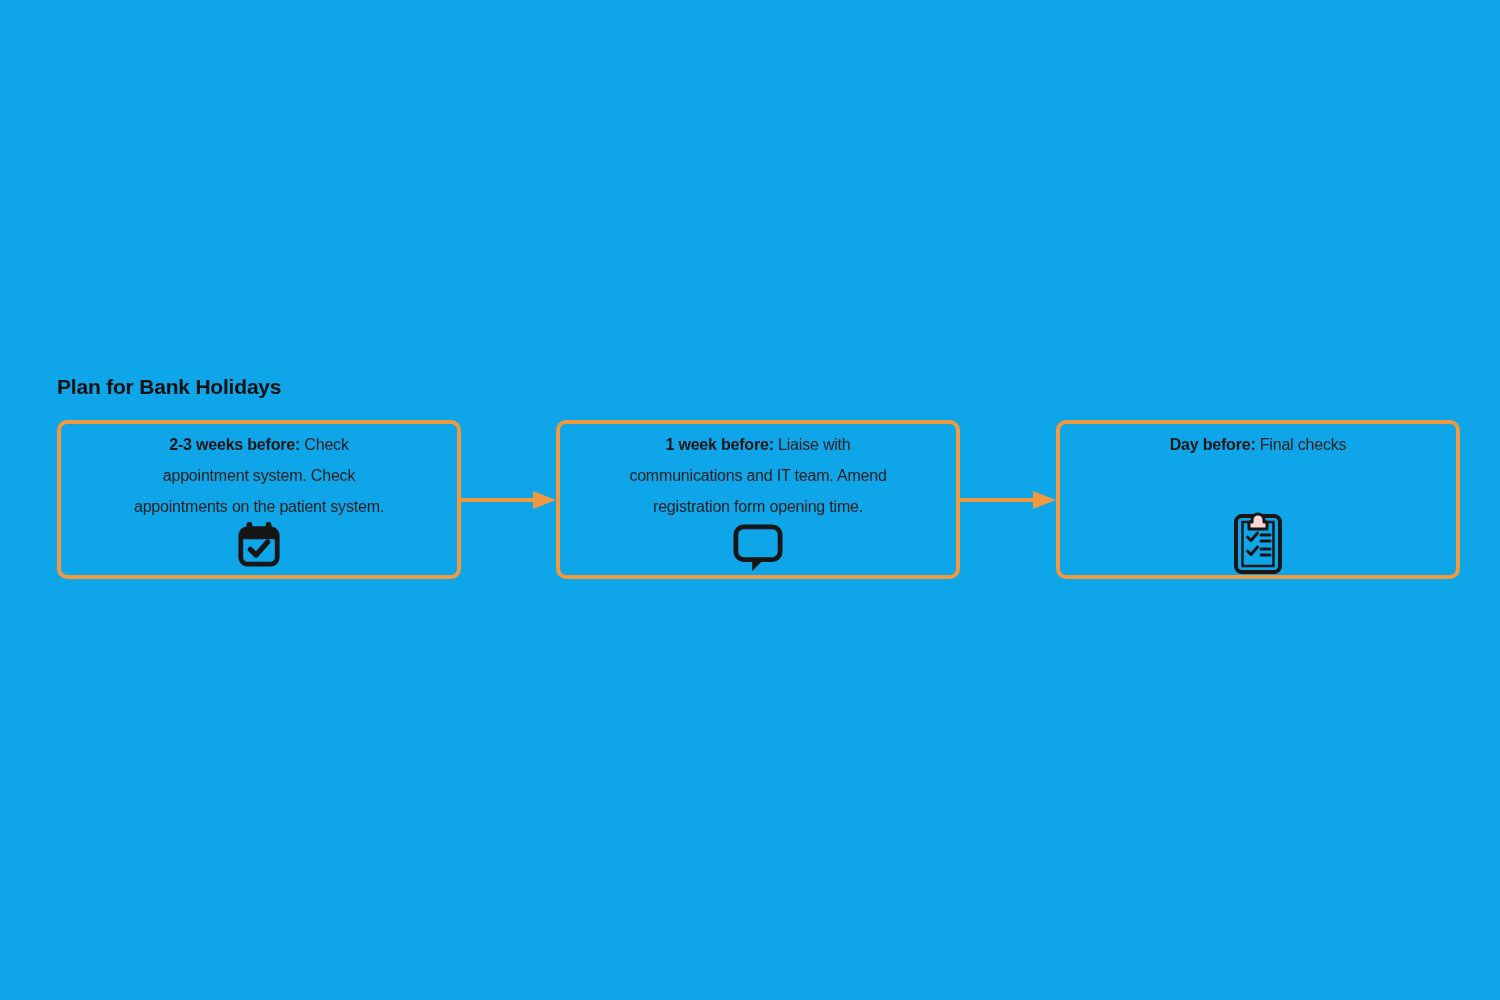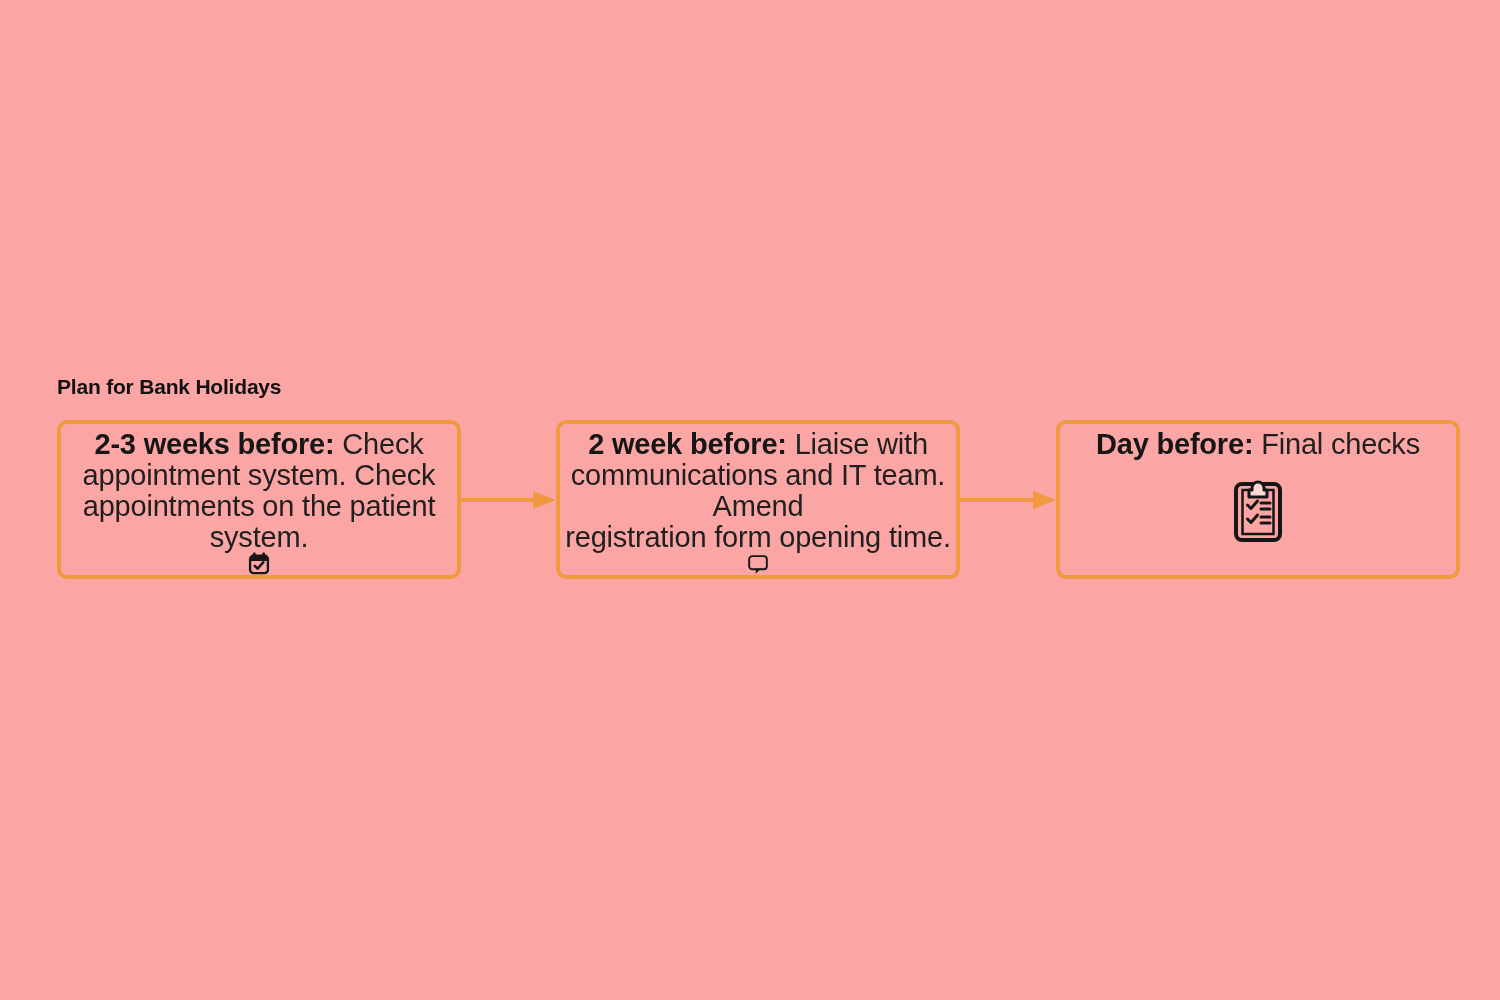--- a/index.html
+++ b/index.html
@@ -5,21 +5,21 @@
   * { margin: 0; padding: 0; box-sizing: border-box; }
   html, body { width: 1500px; height: 1000px; }
   body {
     font-family: "Liberation Sans", sans-serif;
     background: #fdd7d5;
   }
   .canvas {
     position: relative;
     width: 1500px;
     height: 1000px;
-    background: #fca5a5;
+    background: #0ea5e9;
     overflow: hidden;
   }
   .title {
     position: absolute;
     left: 57px;
     top: 375px;
     font-size: 21px;
     font-weight: 700;
     color: #111111;
     letter-spacing: -0.2px;
@@ -32,23 +32,23 @@
     border: 4px solid #f0993e;
     border-radius: 10px;
     background: transparent;
     display: flex;
     flex-direction: column;
     align-items: center;
     padding-top: 5px;
   }
   .node-1 { left: 57px; }
   .node-2 { left: 556px; }
-  .node-3 { left: 1056px; }
+  .node-3 { left: 1056px; justify-content: space-between; }
   .node-text {
-    font-size: 29px;
+    font-size: 16px;
     line-height: 31px;
     text-align: center;
     white-space: pre-line;
     color: #1f1f1f;
     letter-spacing: -0.2px;
   }
   .node-text b { font-weight: 700; color: #161616; }
   .icon-calendar { margin-top: -1px; }
   .icon-bubble   { margin-top: 2px; }
   .icon-clipboard{ margin-top: 17px; }
@@ -86,21 +86,21 @@
       <path d="M15 29.5 l6 6 L33 22" fill="none" stroke="#161616" stroke-width="5.5" stroke-linecap="round" stroke-linejoin="round"></path>
     </svg>
   </div>
 
   <svg class="arrow arrow-1" width="96" height="24" viewBox="0 0 96 24">
     <line x1="0" y1="12" x2="78" y2="12" stroke="#f0993e" stroke-width="4"></line>
     <polygon points="73,3 96,12 73,21" fill="#f0993e"></polygon>
   </svg>
 
   <div class="node node-2">
-    <div class="node-text"><b>2 week before:</b><span> Liaise with
+    <div class="node-text"><b>1 week before:</b><span> Liaise with
 communications and IT team. Amend
 registration form opening time.</span></div>
     <svg class="icon-bubble" width="50" height="50" viewBox="0 0 52 52">
       <rect x="3" y="3" width="46" height="34" rx="8" fill="none" stroke="#161616" stroke-width="5"></rect>
       <path d="M20 35 L20 49 L34 35 Z" fill="#161616"></path>
     </svg>
   </div>
 
   <svg class="arrow arrow-2" width="97" height="24" viewBox="0 0 97 24">
     <line x1="0" y1="12" x2="79" y2="12" stroke="#f0993e" stroke-width="4"></line>

